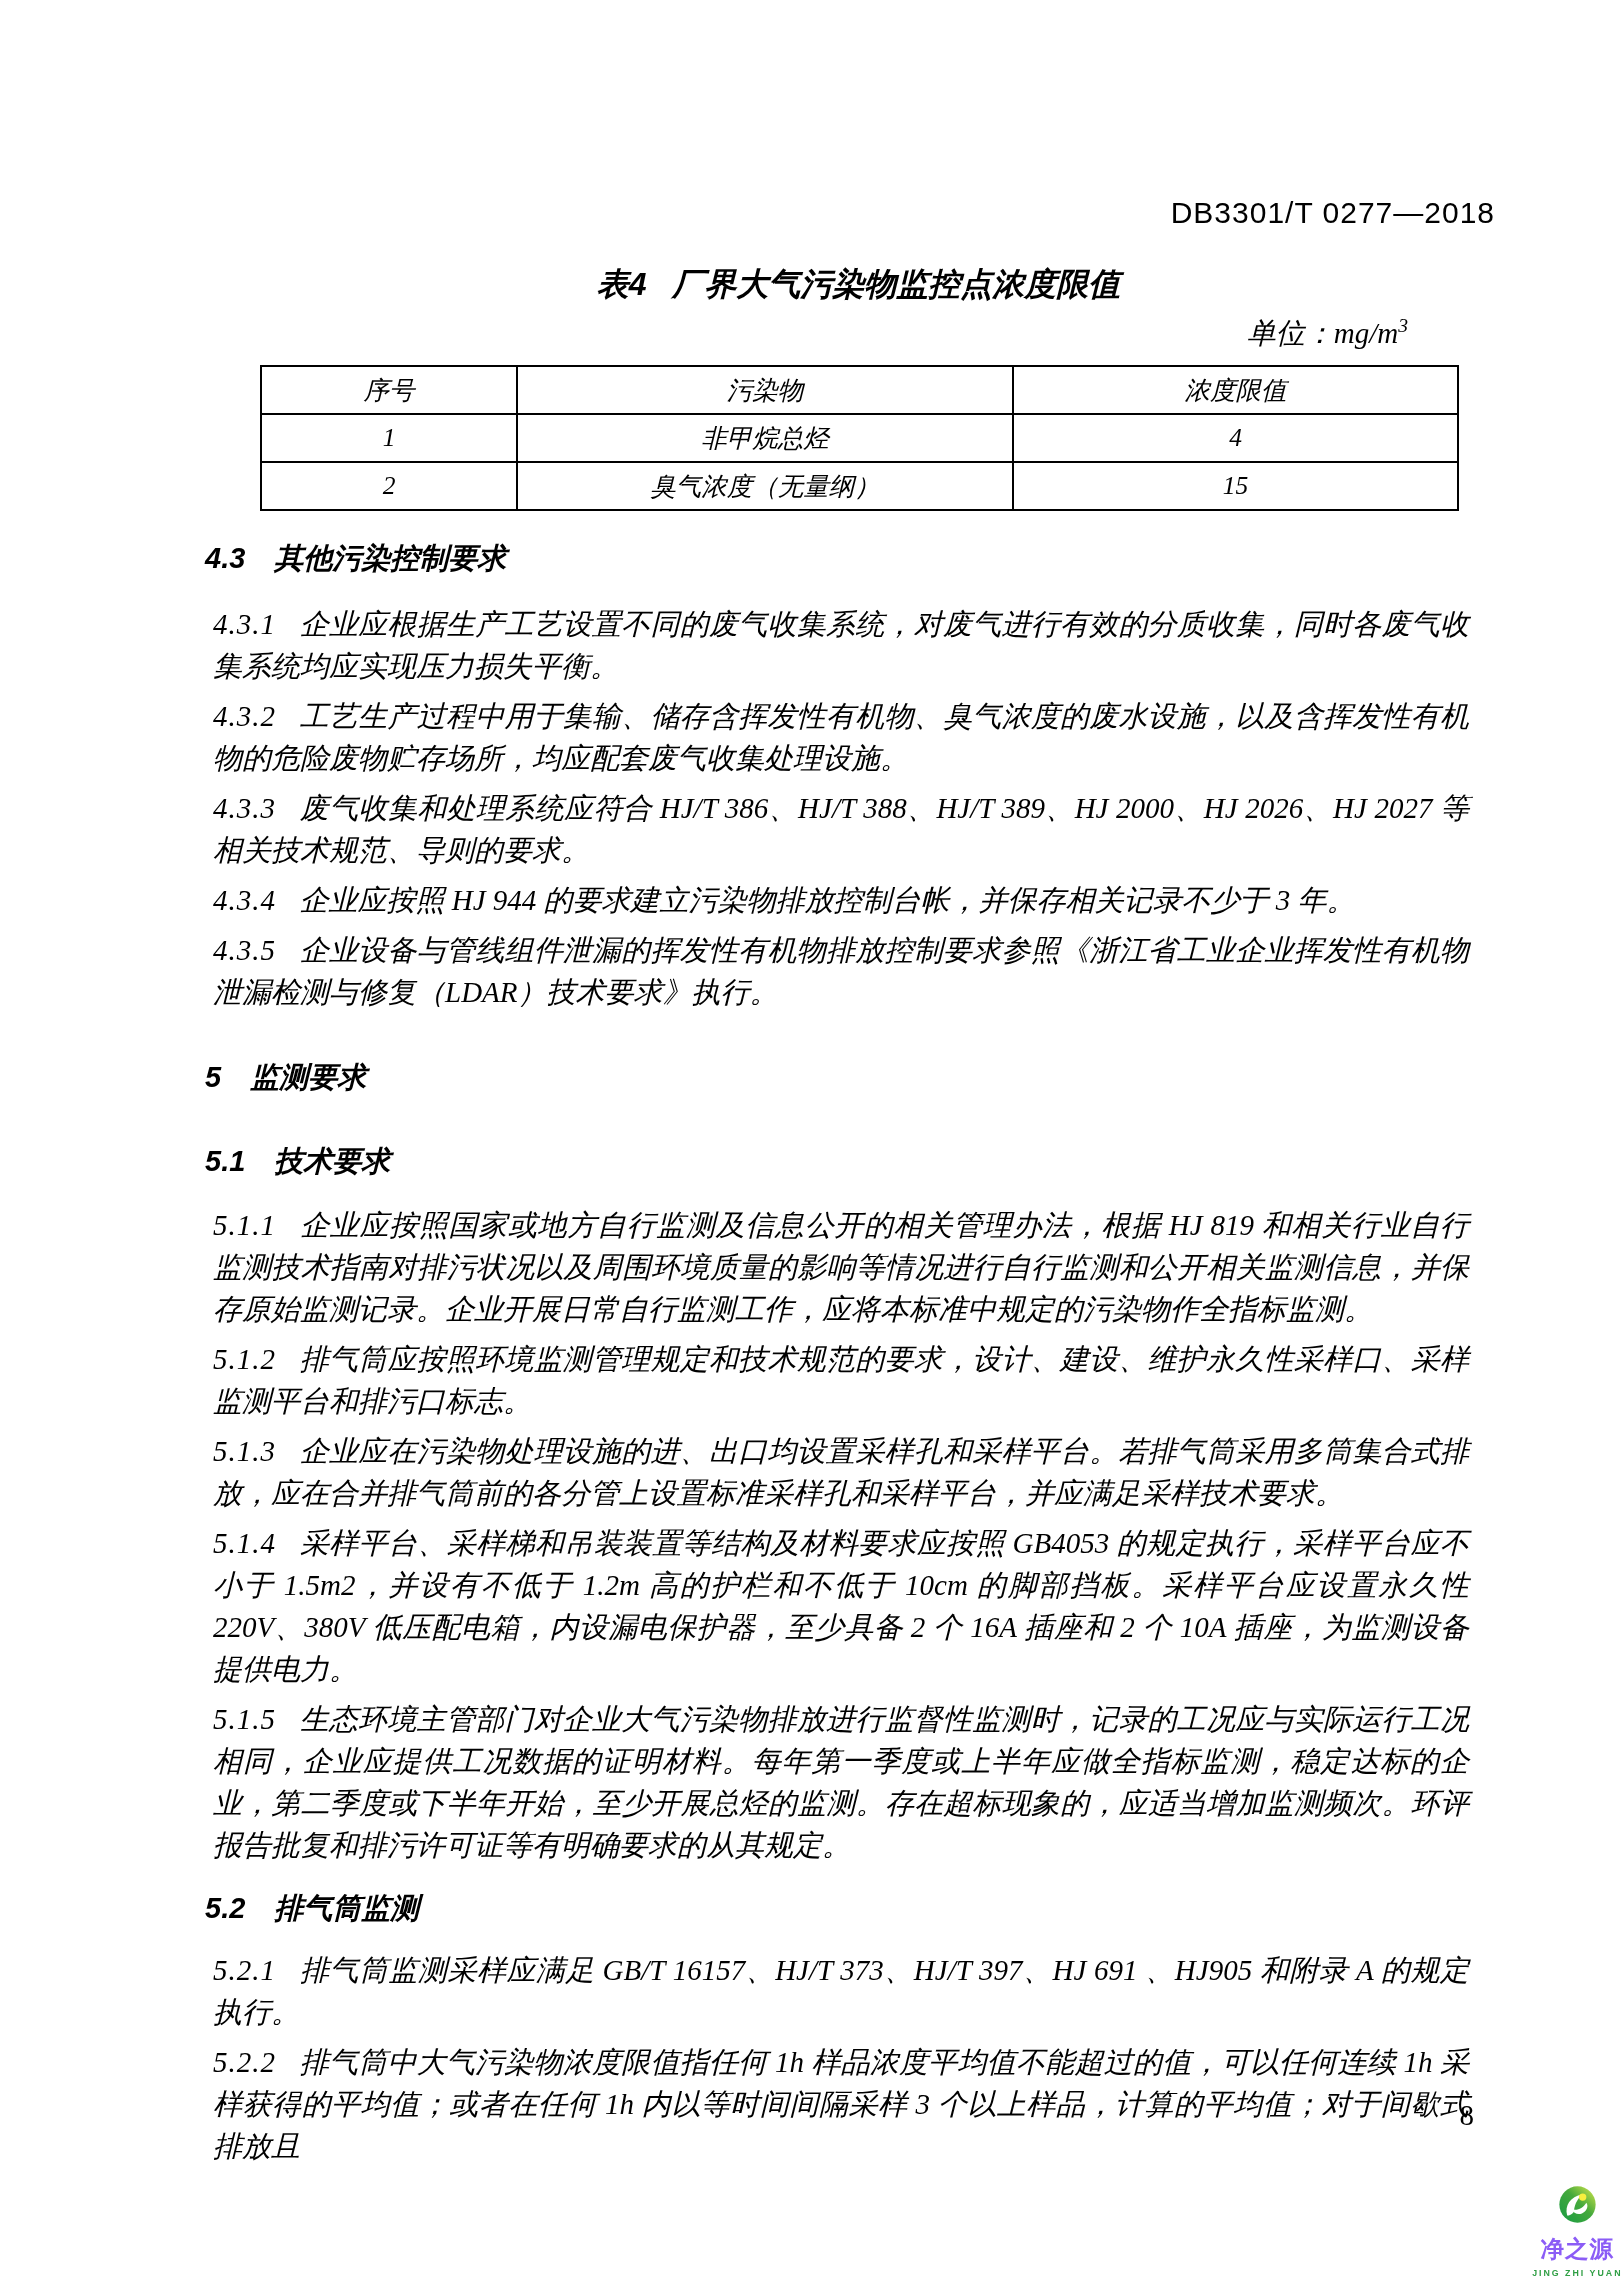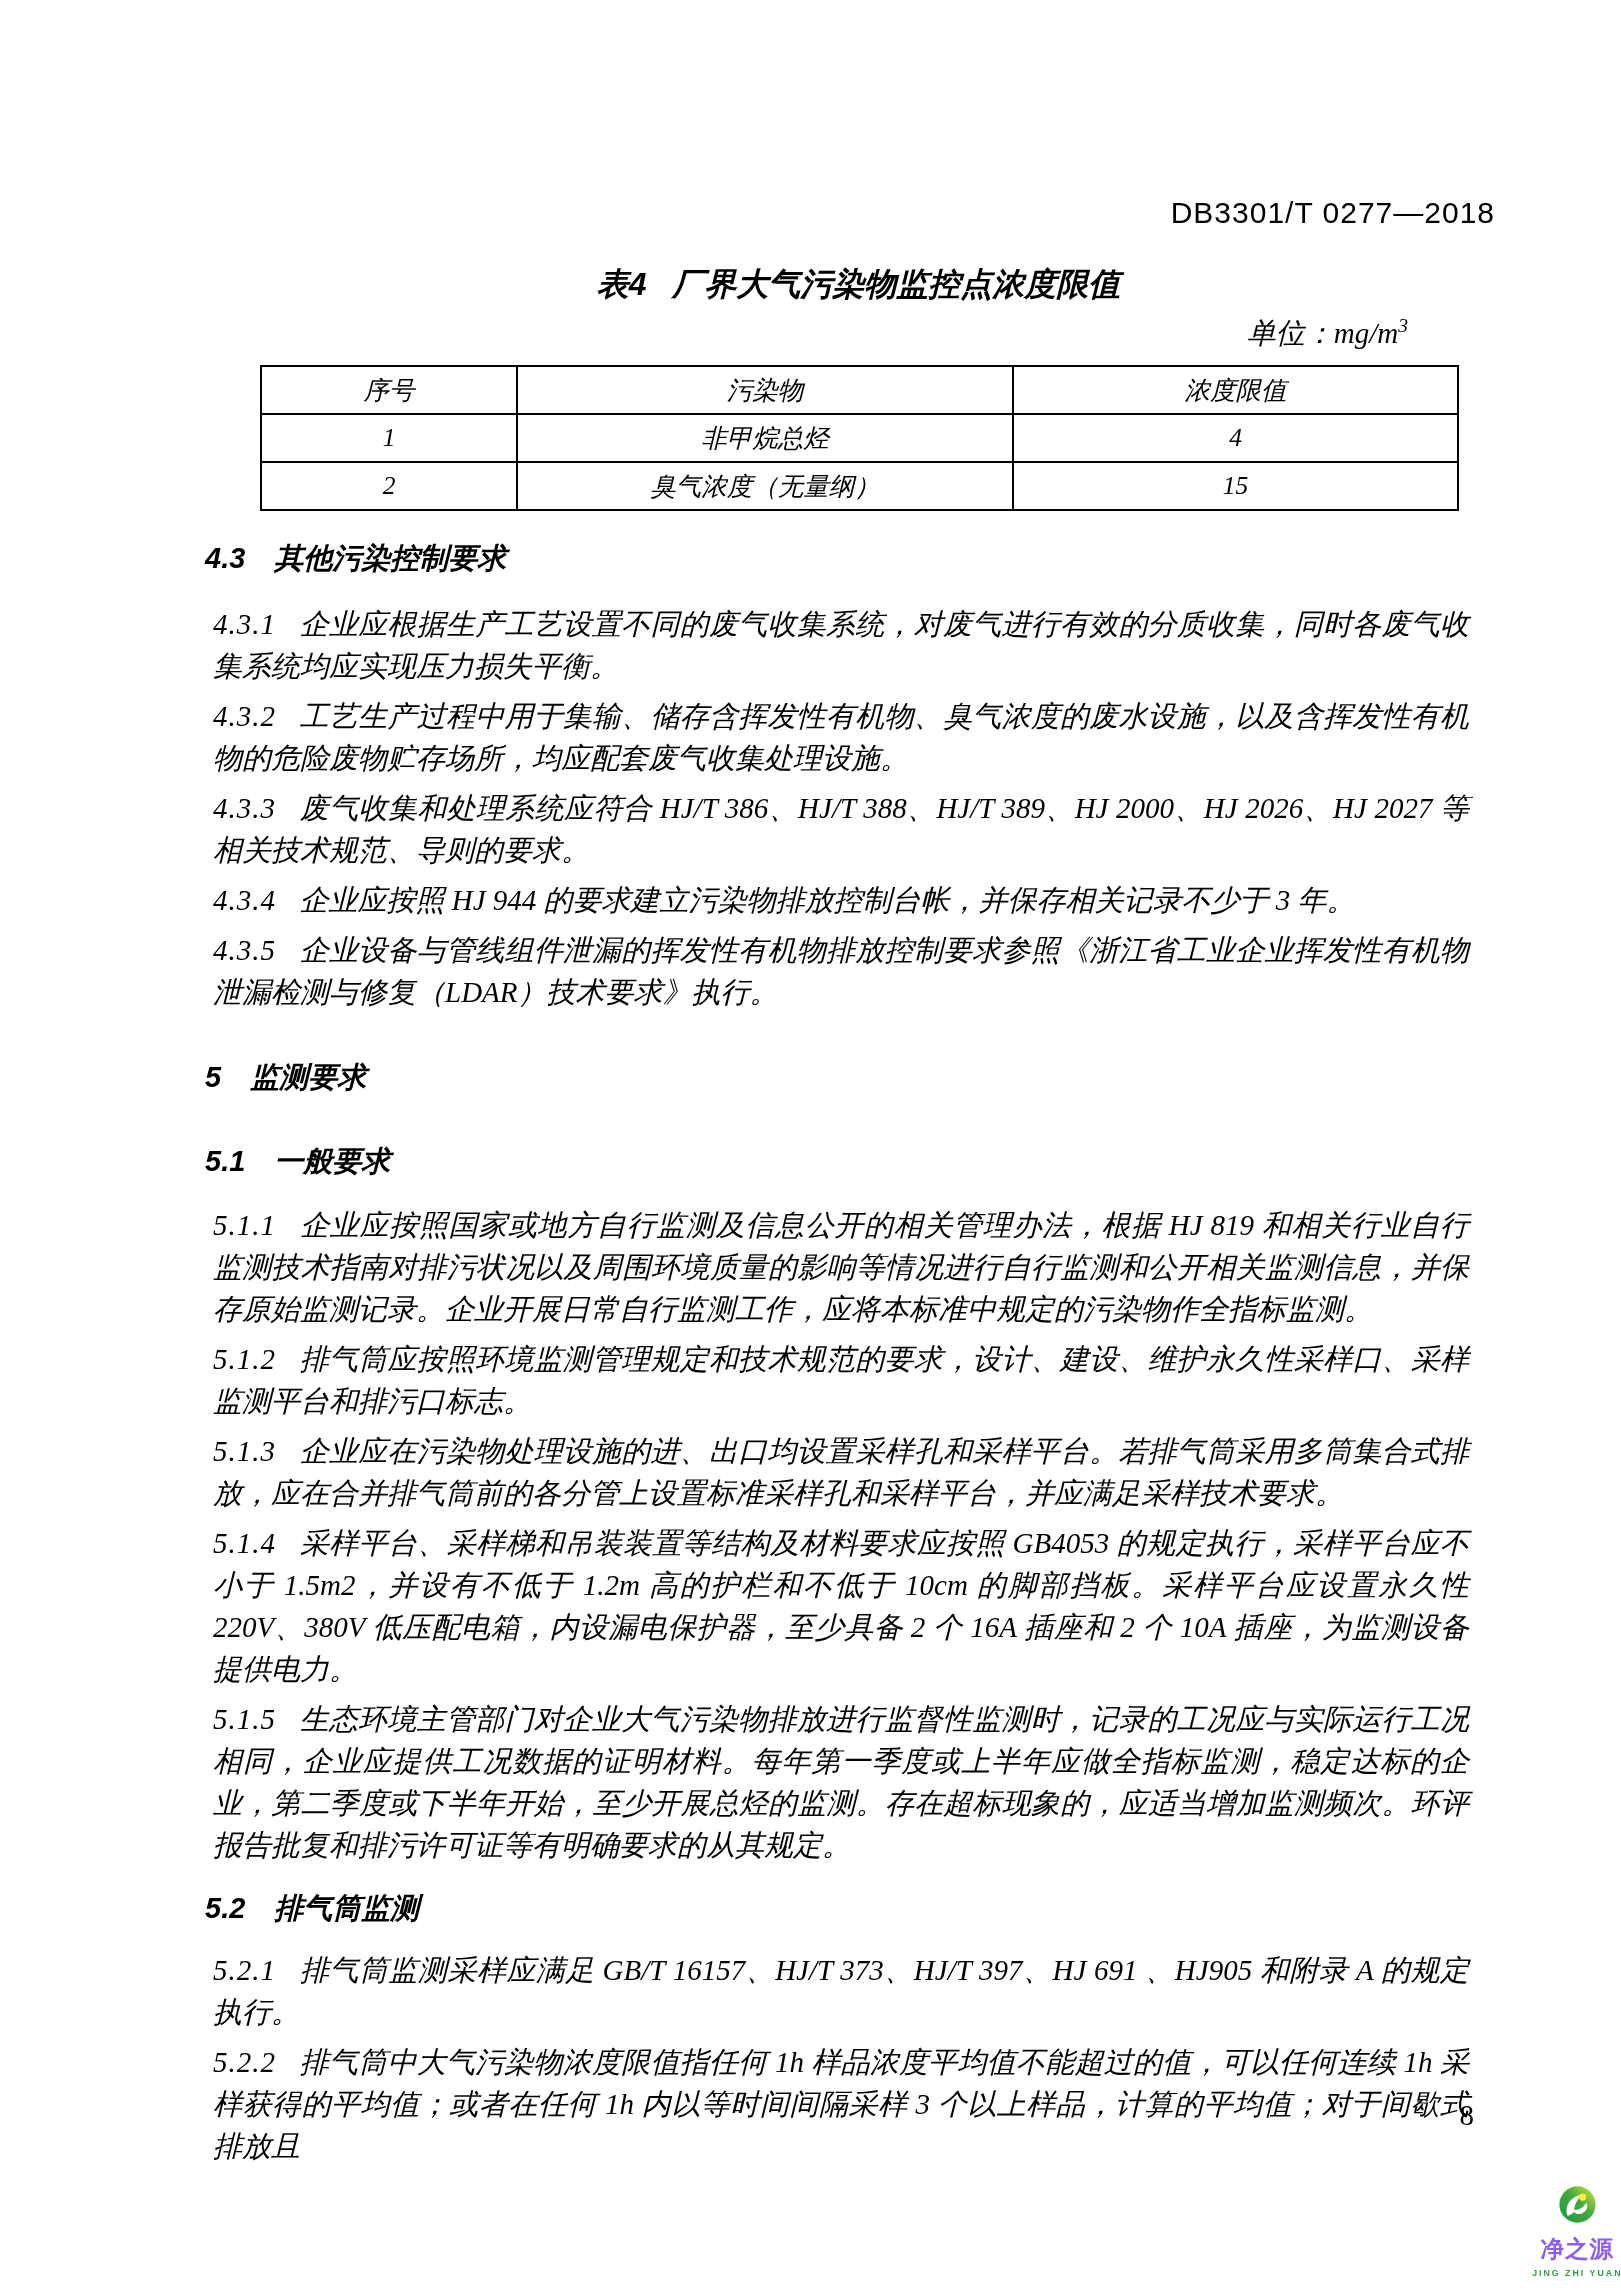--- a/index.html
+++ b/index.html
@@ -149,21 +149,21 @@
     <p class="h2 h-43"><span class="hnum">4.3</span><span>其他污染控制要求</span></p>
 
     <p class="clause"><span class="cnum">4.3.1</span><span>企业应根据生产工艺设置不同的废气收集系统，对废气进行有效的分质收集，同时各废气收集系统均应实现压力损失平衡。</span></p>
     <p class="clause"><span class="cnum">4.3.2</span><span>工艺生产过程中用于集输、储存含挥发性有机物、臭气浓度的废水设施，以及含挥发性有机物的危险废物贮存场所，均应配套废气收集处理设施。</span></p>
     <p class="clause"><span class="cnum">4.3.3</span><span>废气收集和处理系统应符合 HJ/T 386、HJ/T 388、HJ/T 389、HJ 2000、HJ 2026、HJ 2027 等相关技术规范、导则的要求。</span></p>
     <p class="clause"><span class="cnum">4.3.4</span><span>企业应按照 HJ 944 的要求建立污染物排放控制台帐，并保存相关记录不少于 3 年。</span></p>
     <p class="clause"><span class="cnum">4.3.5</span><span>企业设备与管线组件泄漏的挥发性有机物排放控制要求参照《浙江省工业企业挥发性有机物泄漏检测与修复（LDAR）技术要求》执行。</span></p>
 
     <p class="h2 h-5"><span class="hnum">5</span><span>监测要求</span></p>
 
-    <p class="h2 h-51"><span class="hnum">5.1</span><span>一般要求</span></p>
+    <p class="h2 h-51"><span class="hnum">5.1</span><span>技术要求</span></p>
 
     <p class="clause"><span class="cnum">5.1.1</span><span>企业应按照国家或地方自行监测及信息公开的相关管理办法，根据 HJ 819 和相关行业自行监测技术指南对排污状况以及周围环境质量的影响等情况进行自行监测和公开相关监测信息，并保存原始监测记录。企业开展日常自行监测工作，应将本标准中规定的污染物作全指标监测。</span></p>
     <p class="clause"><span class="cnum">5.1.2</span><span>排气筒应按照环境监测管理规定和技术规范的要求，设计、建设、维护永久性采样口、采样监测平台和排污口标志。</span></p>
     <p class="clause"><span class="cnum">5.1.3</span><span>企业应在污染物处理设施的进、出口均设置采样孔和采样平台。若排气筒采用多筒集合式排放，应在合并排气筒前的各分管上设置标准采样孔和采样平台，并应满足采样技术要求。</span></p>
     <p class="clause"><span class="cnum">5.1.4</span><span>采样平台、采样梯和吊装装置等结构及材料要求应按照 GB4053 的规定执行，采样平台应不小于 1.5m2，并设有不低于 1.2m 高的护栏和不低于 10cm 的脚部挡板。采样平台应设置永久性 220V、380V 低压配电箱，内设漏电保护器，至少具备 2 个 16A 插座和 2 个 10A 插座，为监测设备提供电力。</span></p>
     <p class="clause"><span class="cnum">5.1.5</span><span>生态环境主管部门对企业大气污染物排放进行监督性监测时，记录的工况应与实际运行工况相同，企业应提供工况数据的证明材料。每年第一季度或上半年应做全指标监测，稳定达标的企业，第二季度或下半年开始，至少开展总烃的监测。存在超标现象的，应适当增加监测频次。环评报告批复和排污许可证等有明确要求的从其规定。</span></p>
 
     <p class="h2 h-52"><span class="hnum">5.2</span><span>排气筒监测</span></p>
 
     <p class="clause"><span class="cnum">5.2.1</span><span>排气筒监测采样应满足 GB/T 16157、HJ/T 373、HJ/T 397、HJ 691 、HJ905 和附录 A 的规定执行。</span></p>

